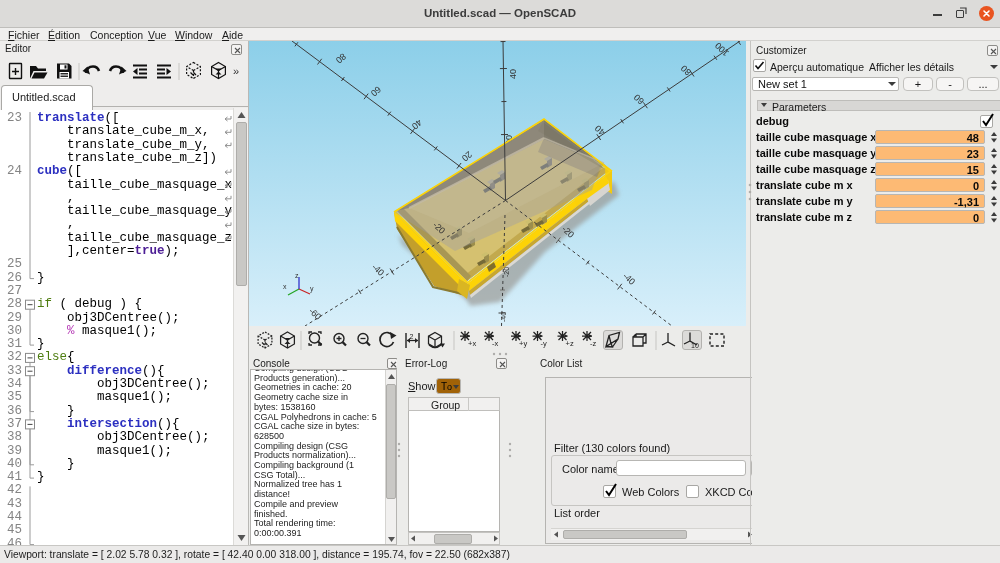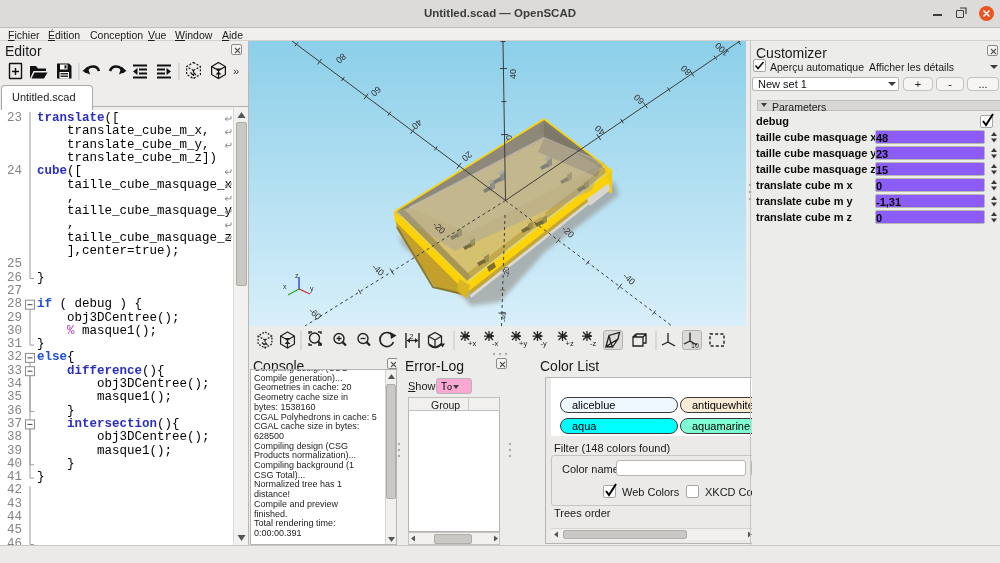--- a/index.html
+++ b/index.html
@@ -2,51 +2,51 @@
 <html><head><meta charset="utf-8">
 <style>
 *{margin:0;padding:0;box-sizing:border-box}
 html,body{width:1000px;height:563px;overflow:hidden;font-family:"Liberation Sans",sans-serif;background:#ececea;position:relative}
 .abs{position:absolute}
 #titlebar{left:0;top:0;width:1000px;height:28px;background:#dcdbd9;border-bottom:1px solid #bfbebb}
 #title{width:1000px;top:7px;text-align:center;font-size:11.5px;font-weight:bold;color:#3b3b3b}
 #menubar{left:0;top:28px;width:1000px;height:13px;background:#f0efee;border-bottom:1px solid #d2d1ce}
 .menu{position:absolute;top:29px;font-size:10.5px;color:#1a1a1a}
 .menu u{text-decoration-thickness:1px;text-underline-offset:1px}
-.ptitle{font-size:14px;color:#1a1a1a}
+.ptitle{font-size:10px;color:#1a1a1a}
 .closebox{position:absolute;width:11px;height:11px;border:1px solid #8d8c89;border-radius:2px;background:#f4f3f2}
 .closebox svg{position:absolute;left:1px;top:1px}
 
 #editor{left:0;top:41px;width:248px;height:504px;background:#eeedec}
 #edtools{left:0;top:14px;width:248px;height:42px}
 #tabbar{left:0;top:44px;width:248px;height:22px}
 #tab{left:1px;top:0;width:92px;height:26px;background:#fff;border:1px solid #aaa9a6;border-bottom:none;border-radius:4px 4px 0 0;font-size:11px;color:#1a1a1a;padding:5px 0 0 10px}
 #code{left:0;top:69px;width:248px;height:435px;background:#fff;overflow:hidden;font-family:"Liberation Mono",monospace;font-size:12.5px;line-height:13.3px;white-space:pre}
 .ln{position:absolute;left:0;width:22px;text-align:right;color:#848484}
 .cl{position:absolute;left:37px;color:#000}
 .kw{color:#2b2fc0;font-weight:bold}
-.kg{color:#1d4ed8;font-weight:bold}
-.kr{color:#000000;font-weight:normal}
+.kg{color:#4d7c0f;font-weight:normal}
+.kr{color:#4c1d95;font-weight:bold}
 .km{color:#b63bb6}
 #edscroll{left:233px;top:67px;width:15px;height:437px;background:#f2f1f0;border-left:1px solid #dcdbd8}
 .thumbv{position:absolute;background:#c9c8c5;border:1px solid #aeadaa;border-radius:2px}
 
 #vp{left:249px;top:41px;width:497px;height:285px}
 #vtools{left:249px;top:326px;width:498px;height:30px;background:#ececea}
 .pressed{position:absolute;background:#dcdbd9;border:1px solid #b3b2af;border-radius:3px}
 
 #console{left:249px;top:356px;width:148px;height:189px}
 #errlog{left:400px;top:356px;width:108px;height:189px}
 #colors{left:536px;top:356px;width:236px;height:189px}
 .whitebox{position:absolute;background:#fff;border:1px solid #b5b4b1}
 #context{position:absolute;left:3px;top:-6px;width:131px;font-size:9px;line-height:9.7px;color:#1c1c1c}
 
 #customizer{left:752px;top:41px;width:248px;height:504px;background:#ececea}
 .crow{position:absolute;font-size:11px;font-weight:bold;color:#0a0a0a}
-.spin{position:absolute;left:123px;width:110px;height:14px;background:#8b5cf6;border:1px solid #b7b6b3;border-radius:2px;font-size:11px;font-weight:bold;padding:1px 5px 0 0;color:#0a0a0a}
+.spin{position:absolute;left:123px;width:110px;height:14px;background:#fdba74;border:1px solid #b7b6b3;border-radius:2px;font-size:11px;font-weight:bold;text-align:right;padding:1px 5px 0 0;color:#0a0a0a}
 .btn{position:absolute;background:#f6f5f4;border:1px solid #c2c1be;border-radius:4px;font-size:11px;color:#1a1a1a;text-align:center}
 .chk{position:absolute;width:13px;height:13px;background:#fff;border:1px solid #a8a7a4;border-radius:2px}
 
 #status{left:0;top:545px;width:1000px;height:18px;background:#ebeae9;border-top:1px solid #c8c7c4;font-size:10.3px;color:#1c1c1c}
 .vline{position:absolute;width:1px;background:#c9c8c5}
 .hline{position:absolute;height:1px;background:#c9c8c5}
 </style></head>
 <body>
 <div id="titlebar" class="abs"></div>
 <div id="title" class="abs">Untitled.scad — OpenSCAD</div>
@@ -355,21 +355,21 @@
     <div class="abs" style="left:134px;top:0;width:12px;height:176px;background:#f1f0ef;border-left:1px solid #d5d4d1"></div>
       <svg class="abs" style="left:135px;top:2px" width="11" height="9">
         <path d="M5.5 2 L9 7 L2 7 Z" fill="#555"></path>
       </svg>
       <div class="thumbv" style="left:135px;top:14px;width:10px;height:115px"></div>
       <svg class="abs" style="left:135px;top:165px" width="11" height="9">
         <path d="M5.5 7 L9 2 L2 2 Z" fill="#555"></path>
       </svg>
       <div id="context">
         <div>Compiling design (CSG</div>
-        <div>Compile generation)...</div>
+        <div>Products generation)...</div>
         <div>Geometries in cache: 20</div>
         <div>Geometry cache size in</div>
         <div>bytes: 1538160</div>
         <div>CGAL Polyhedrons in cache: 5</div>
         <div>CGAL cache size in bytes:</div>
         <div>628500</div>
         <div>Compiling design (CSG</div>
         <div>Products normalization)...</div>
         <div>Compiling background (1</div>
         <div>CSG Total)...</div>
@@ -383,21 +383,21 @@
   </div>
 </div>
 <div id="errlog" class="abs">
   <div class="ptitle abs" style="left:5px;top:2px">Error-Log</div>
   <div class="closebox" style="left:96px;top:2px">
       <svg width="9" height="9">
         <path d="M2 2 L7 7 M7 2 L2 7" stroke="#555" stroke-width="1.1"></path>
       </svg>
     </div>
   <div class="abs" style="left:8px;top:24px;font-size:11px;color:#1a1a1a"><u>S</u>how</div>
-  <div class="abs" style="left:36px;top:22px;width:36px;height:16px;background:#f9a8d4;border:1px solid #b7b6b3;border-radius:3px;font-size:10px;padding:2px 0 0 4px;overflow:hidden">T<span style="font-size:9px">o</span></div>
+  <div class="abs" style="left:36px;top:22px;width:25px;height:16px;background:#a16207;border:1px solid #b7b6b3;border-radius:3px;font-size:10px;padding:2px 0 0 4px;overflow:hidden">T<span style="font-size:9px">o</span></div>
   <div class="abs" style="left:53px;top:29px;width:0;height:0;border-left:3px solid transparent;border-right:3px solid transparent;border-top:4px solid #3c3c3c"></div>
     <div class="abs" style="left:8px;top:41px;width:92px;height:135px;background:#fff;border:1px solid #b5b4b1"></div>
     <div class="abs" style="left:8px;top:41px;width:92px;height:14px;background:#f1f0ef;border:1px solid #c0bfbc;font-size:10.5px;color:#1a1a1a;padding:1px 0 0 22px">Group</div>
     <div class="vline" style="left:68px;top:42px;height:13px"></div>
     <div class="abs" style="left:8px;top:176px;width:92px;height:13px;background:#f1f0ef;border:1px solid #c4c3c0"></div>
     <svg class="abs" style="left:9px;top:178px" width="9" height="9">
       <path d="M6 1.5 L2 4.5 L6 7.5 Z" fill="#555"></path>
     </svg>
     <svg class="abs" style="left:91px;top:178px" width="9" height="9">
       <path d="M3 1.5 L7 4.5 L3 7.5 Z" fill="#555"></path>
@@ -405,47 +405,41 @@
     <div class="thumbv" style="left:34px;top:178px;width:38px;height:10px"></div>
 </div>
 <div id="colors" class="abs">
   <div class="ptitle abs" style="left:4px;top:2px">Color List</div>
   <div class="closebox" style="left:226px;top:2px">
       <svg width="9" height="9">
         <path d="M2 2 L7 7 M7 2 L2 7" stroke="#555" stroke-width="1.1"></path>
       </svg>
     </div>
     <div class="abs" style="left:9px;top:21px;width:226px;height:167px;border:1px solid #b5b4b1;background:#ebeae9"></div>
-    <div class="abs" style="left:15px;top:22px;width:204px;height:58px;background:#fff;overflow:hidden">
-      <div class="abs" style="left:9px;top:19px;width:118px;height:16px;background:#f0f8ff;border:1.5px solid #3a3a3a;border-radius:8px;font-size:11px;padding:1px 0 0 11px;color:#000">aliceblue</div>
-      <div class="abs" style="left:129px;top:19px;width:118px;height:16px;background:#faebd7;border:1.5px solid #3a3a3a;border-radius:8px;font-size:11px;padding:1px 0 0 11px;color:#000">antiquewhite</div>
-      <div class="abs" style="left:9px;top:39.5px;width:118px;height:16px;background:#00ffff;border:1.5px solid #3a3a3a;border-radius:8px;font-size:11px;padding:1px 0 0 11px;color:#000">aqua</div>
-      <div class="abs" style="left:129px;top:39.5px;width:118px;height:16px;background:#7fffd4;border:1.5px solid #3a3a3a;border-radius:8px;font-size:11px;padding:1px 0 0 11px;color:#000">aquamarine</div>
-    </div>
     <div class="abs" style="left:219px;top:22px;width:11px;height:152px;background:#f1f0ef;border-left:1px solid #d5d4d1"></div>
     <svg class="abs" style="left:220px;top:24px" width="10" height="9">
       <path d="M5 2 L8.5 7 L1.5 7 Z" fill="#555"></path>
     </svg>
     <div class="thumbv" style="left:220px;top:34px;width:9px;height:60px"></div>
     <svg class="abs" style="left:220px;top:164px" width="10" height="9">
       <path d="M5 7 L8.5 2 L1.5 2 Z" fill="#555"></path>
     </svg>
-    <div class="abs" style="left:18px;top:86px;font-size:11px;color:#1a1a1a">Filter (148 colors found)</div>
+    <div class="abs" style="left:18px;top:86px;font-size:11px;color:#1a1a1a">Filter (130 colors found)</div>
     <div class="abs" style="left:15px;top:99px;width:207px;height:51px;border:1px solid #c6c5c2;border-radius:3px"></div>
     <div class="abs" style="left:26px;top:107px;font-size:11px;color:#1a1a1a">Color name</div>
     <div class="abs" style="left:80px;top:104px;width:130px;height:16px;background:#fff;border:1px solid #b7b6b3;border-radius:3px"></div>
     <div class="abs" style="left:215px;top:104px;width:7px;height:16px;background:#f6f5f4;border:1px solid #b7b6b3;border-radius:3px 0 0 3px;border-right:none"></div>
     <div class="chk" style="left:67px;top:129px"></div>
     <svg class="abs" style="left:67px;top:126px" width="15" height="16">
       <path d="M3 9 L6 13 L13 2" stroke="#000" stroke-width="2" fill="none"></path>
     </svg>
     <div class="abs" style="left:86px;top:130px;font-size:11px;color:#1a1a1a">Web Colors</div>
     <div class="chk" style="left:150px;top:129px"></div>
     <div class="abs" style="left:169px;top:130px;font-size:11px;color:#1a1a1a;width:53px;overflow:hidden;white-space:nowrap">XKCD Colors</div>
-    <div class="abs" style="left:18px;top:151px;font-size:11px;color:#1a1a1a">Trees order</div>
+    <div class="abs" style="left:18px;top:151px;font-size:11px;color:#1a1a1a">List order</div>
     <div class="abs" style="left:15px;top:172px;width:204px;height:12px;background:#f1f0ef;border-top:1px solid #d5d4d1"></div>
     <svg class="abs" style="left:16px;top:174px" width="9" height="9">
       <path d="M6 1.5 L2 4.5 L6 7.5 Z" fill="#555"></path>
     </svg>
     <svg class="abs" style="left:209px;top:174px" width="9" height="9">
       <path d="M3 1.5 L7 4.5 L3 7.5 Z" fill="#555"></path>
     </svg>
     <div class="thumbv" style="left:27px;top:174px;width:124px;height:9px"></div>
 </div>
 
@@ -531,13 +525,14 @@
     <circle cx="4" cy="4" r="1.2" fill="#aeadaa"></circle>
     <circle cx="4" cy="10" r="1.2" fill="#aeadaa"></circle>
     <circle cx="4" cy="16" r="1.2" fill="#aeadaa"></circle>
   </svg>
 <svg class="abs" style="left:490px;top:350px" width="20" height="8">
     <circle cx="4" cy="4" r="1.2" fill="#aeadaa"></circle>
     <circle cx="10" cy="4" r="1.2" fill="#aeadaa"></circle>
     <circle cx="16" cy="4" r="1.2" fill="#aeadaa"></circle>
   </svg>
 <div id="status" class="abs">
+  <div class="abs" style="left:4px;top:3px">Viewport: translate = [ 2.02 5.78 0.32 ], rotate = [ 42.40 0.00 318.00 ], distance = 195.74, fov = 22.50 (682x387)</div>
 </div>
 
 </body></html>

